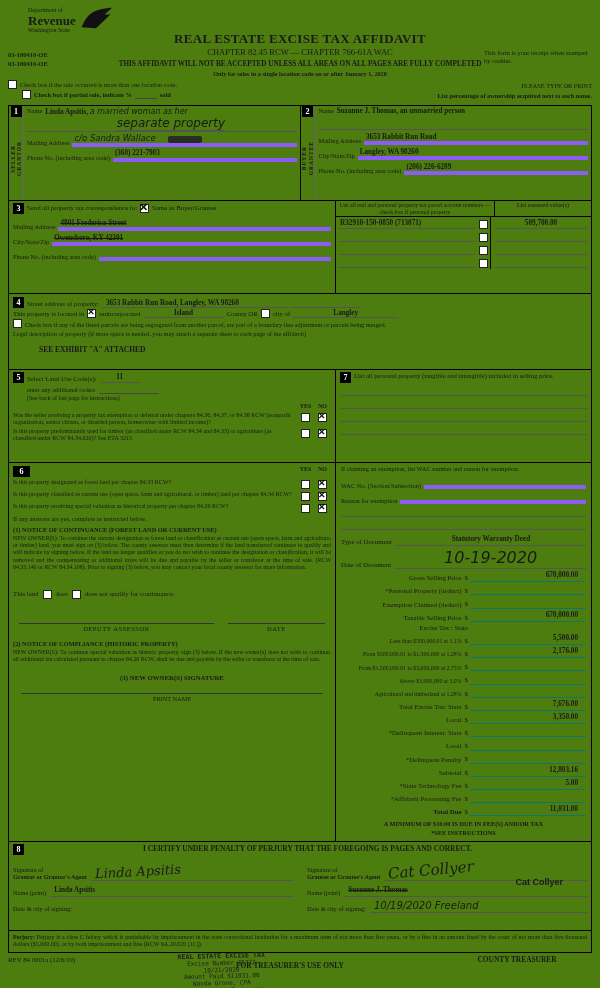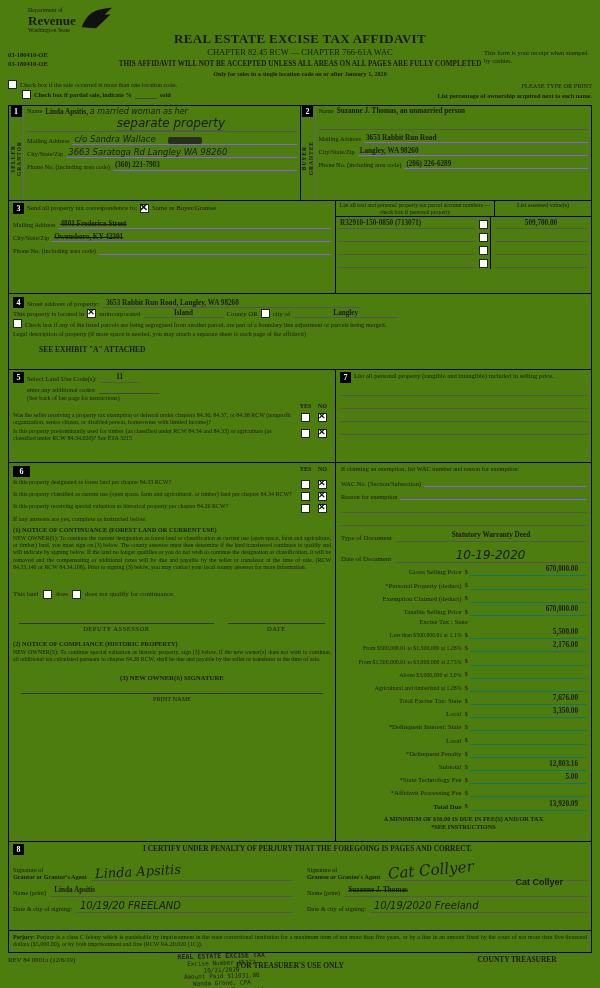--- a/index.html
+++ b/index.html
@@ -6,21 +6,21 @@
   .page{width:600px;height:988px;margin:0 auto;background:#4d7c0f;color:#1a1a1a;
         font-family:"Liberation Serif",serif;font-size:7px;line-height:1.18;
         padding:5px 8px;box-sizing:border-box;overflow:hidden;position:relative;}
   .bold{font-weight:bold}.center{text-align:center}
   .small65{font-size:6.3px}.small6{font-size:6px}
   .lab{font-size:6.4px;white-space:nowrap}
   .lab7{font-size:6.8px;white-space:nowrap}
   .typed{font-weight:bold;font-size:7.2px}
   .strike{text-decoration:line-through}
   .hand{font-family:"DejaVu Sans",sans-serif;font-style:italic;font-size:8.5px;white-space:nowrap}
-  .hand.big{font-size:12px}
+  .hand.big{font-size:16px}
   .sig{font-family:"DejaVu Serif",serif;font-style:italic;font-size:13px;display:inline-block;transform:rotate(-3deg);white-space:nowrap}
   .sig2{font-family:"DejaVu Serif",serif;font-style:italic;font-size:15px;display:inline-block;transform:rotate(-5deg);white-space:nowrap}
   .num{display:inline-flex;align-items:center;justify-content:center;min-width:11px;height:11px;
        background:#000;color:#fff;font-weight:bold;font-size:8px;flex:0 0 auto}
   .cb{display:inline-block;width:7px;height:7px;border:1px solid #222;position:relative;
       vertical-align:-1px;background:#fff;flex:0 0 auto}
   .cb.checked::after{content:"✕";position:absolute;left:-1px;top:-3px;font-size:9px;font-weight:bold;color:#111}
   .cb.handx.checked::after{font-size:11px;top:-4px;left:-2px}
   .scribble{display:inline-block;width:34px;height:7px;background:#222;border-radius:2px;opacity:.85}
   .mini-line{display:inline-block;width:22px;border-bottom:1px solid #444;height:8px}
@@ -45,21 +45,21 @@
   .halves{display:flex;min-height:94px;border-bottom:1px solid #000}
   .half{flex:1;min-width:0;display:flex}
   .half.left{border-right:1px solid #000}
   .strip{width:14px;display:flex;flex-direction:column;align-items:center;border-right:1px solid #666}
   .vwords{flex:1;display:flex;flex-direction:row;align-items:center;justify-content:center}
   .vword{writing-mode:vertical-rl;transform:rotate(180deg);font-size:5.5px;font-weight:bold;letter-spacing:1px}
   .pc{flex:1;min-width:0;display:flex;flex-direction:column;padding:1px 3px 2px 3px}
   .name-row{display:flex;gap:3px;border-bottom:1px solid #555;min-height:22px}
   .name-val{flex:1}
   .field{display:flex;align-items:flex-end;min-height:13px}
-  .fv{flex:1;border-bottom:1px solid #8b5cf6;margin-left:3px;display:flex;align-items:flex-end;gap:12px;min-height:11px;padding:0 2px}
+  .fv{flex:1;border-bottom:4px solid #8b5cf6;margin-left:3px;display:flex;align-items:flex-end;gap:12px;min-height:11px;padding:0 2px}
   
   .sec3{display:flex;min-height:92px;border-bottom:1px solid #000}
   .s3left{width:318px;border-right:1px solid #000;padding:2px 4px;display:flex;flex-direction:column}
   .s3head{display:flex;gap:3px;align-items:center;margin-bottom:2px}
   .s3right{flex:1;display:flex;flex-direction:column}
   .phead{display:flex;border-bottom:1px solid #000}
   .ph1{flex:1;border-right:1px solid #000;text-align:center;font-size:5.8px;padding:1px 3px;line-height:1.15}
   .ph2{width:92px;text-align:center;font-size:6px;padding:1px 2px}
   .prow{display:flex;min-height:13px}
   .pleft{flex:1;border-right:1px solid #000;display:flex;align-items:flex-end;gap:4px;padding:0 2px 1px 2px}
@@ -204,26 +204,20 @@
             </div>
           </div>
           <div class="field">
             <span class="lab">Mailing Address</span>
             <span class="fv">
               <span class="hand">c/o Sandra Wallace</span>
               <span class="scribble"></span>
             </span>
           </div>
           <div class="field">
-            <span class="lab">City/State/Zip</span>
-            <span class="fv">
-                <span class="hand">3663 Saratoga Rd Langley WA 98260</span>
-              </span>
-          </div>
-          <div class="field">
             <span class="lab">Phone No. (including area code)</span>
             <span class="fv">
                 <span class="typed">(360) 221-7903</span>
               </span>
           </div>
         </div>
       </div>
       <div class="half">
         <div class="strip">
           <div class="num">2</div>
@@ -558,21 +552,21 @@
           <span class="tval typed">5.00</span>
         </div>
         <div class="trow">
           <span class="tlabel">*Affidavit Processing Fee</span>
           <span class="dollar">$</span>
           <span class="tval"></span>
         </div>
         <div class="trow">
           <span class="tlabel bold">Total Due</span>
           <span class="dollar">$</span>
-          <span class="tval typed">13,920.09</span>
+          <span class="tval typed">11,031.00</span>
         </div>
         <div class="minnote bold center">A MINIMUM OF $10.00 IS DUE IN FEE(S) AND/OR TAX</div>
         <div class="seeinst bold center">*SEE INSTRUCTIONS</div>
       </div>
     </div>
 
     <div class="sec8">
       <div class="certrow">
         <span class="num">8</span>
         <span class="certtext">I CERTIFY UNDER PENALTY OF PERJURY THAT THE FOREGOING IS PAGES AND CORRECT.</span>
@@ -606,21 +600,20 @@
           <span class="lab">Name (print)</span>
           <span class="npline">
             <span class="typed strike">Suzanne J. Thomas</span>
             <span class="stampname">Cat Collyer</span>
           </span>
         </div>
       </div>
       <div class="nprow">
         <div class="npcell">
           <span class="lab">Date &amp; city of signing:</span>
-          <span class="npline"><span class="hand" style="font-size:10px">10/19/20  FREELAND</span></span>
         </div>
         <div class="npcell">
           <span class="lab">Date &amp; city of signing:</span>
           <span class="npline"><span class="hand" style="font-size:10px">10/19/2020  Freeland</span></span>
         </div>
       </div>
     </div>
 
     <div class="perjury">
       <span class="bold">Perjury:</span>

